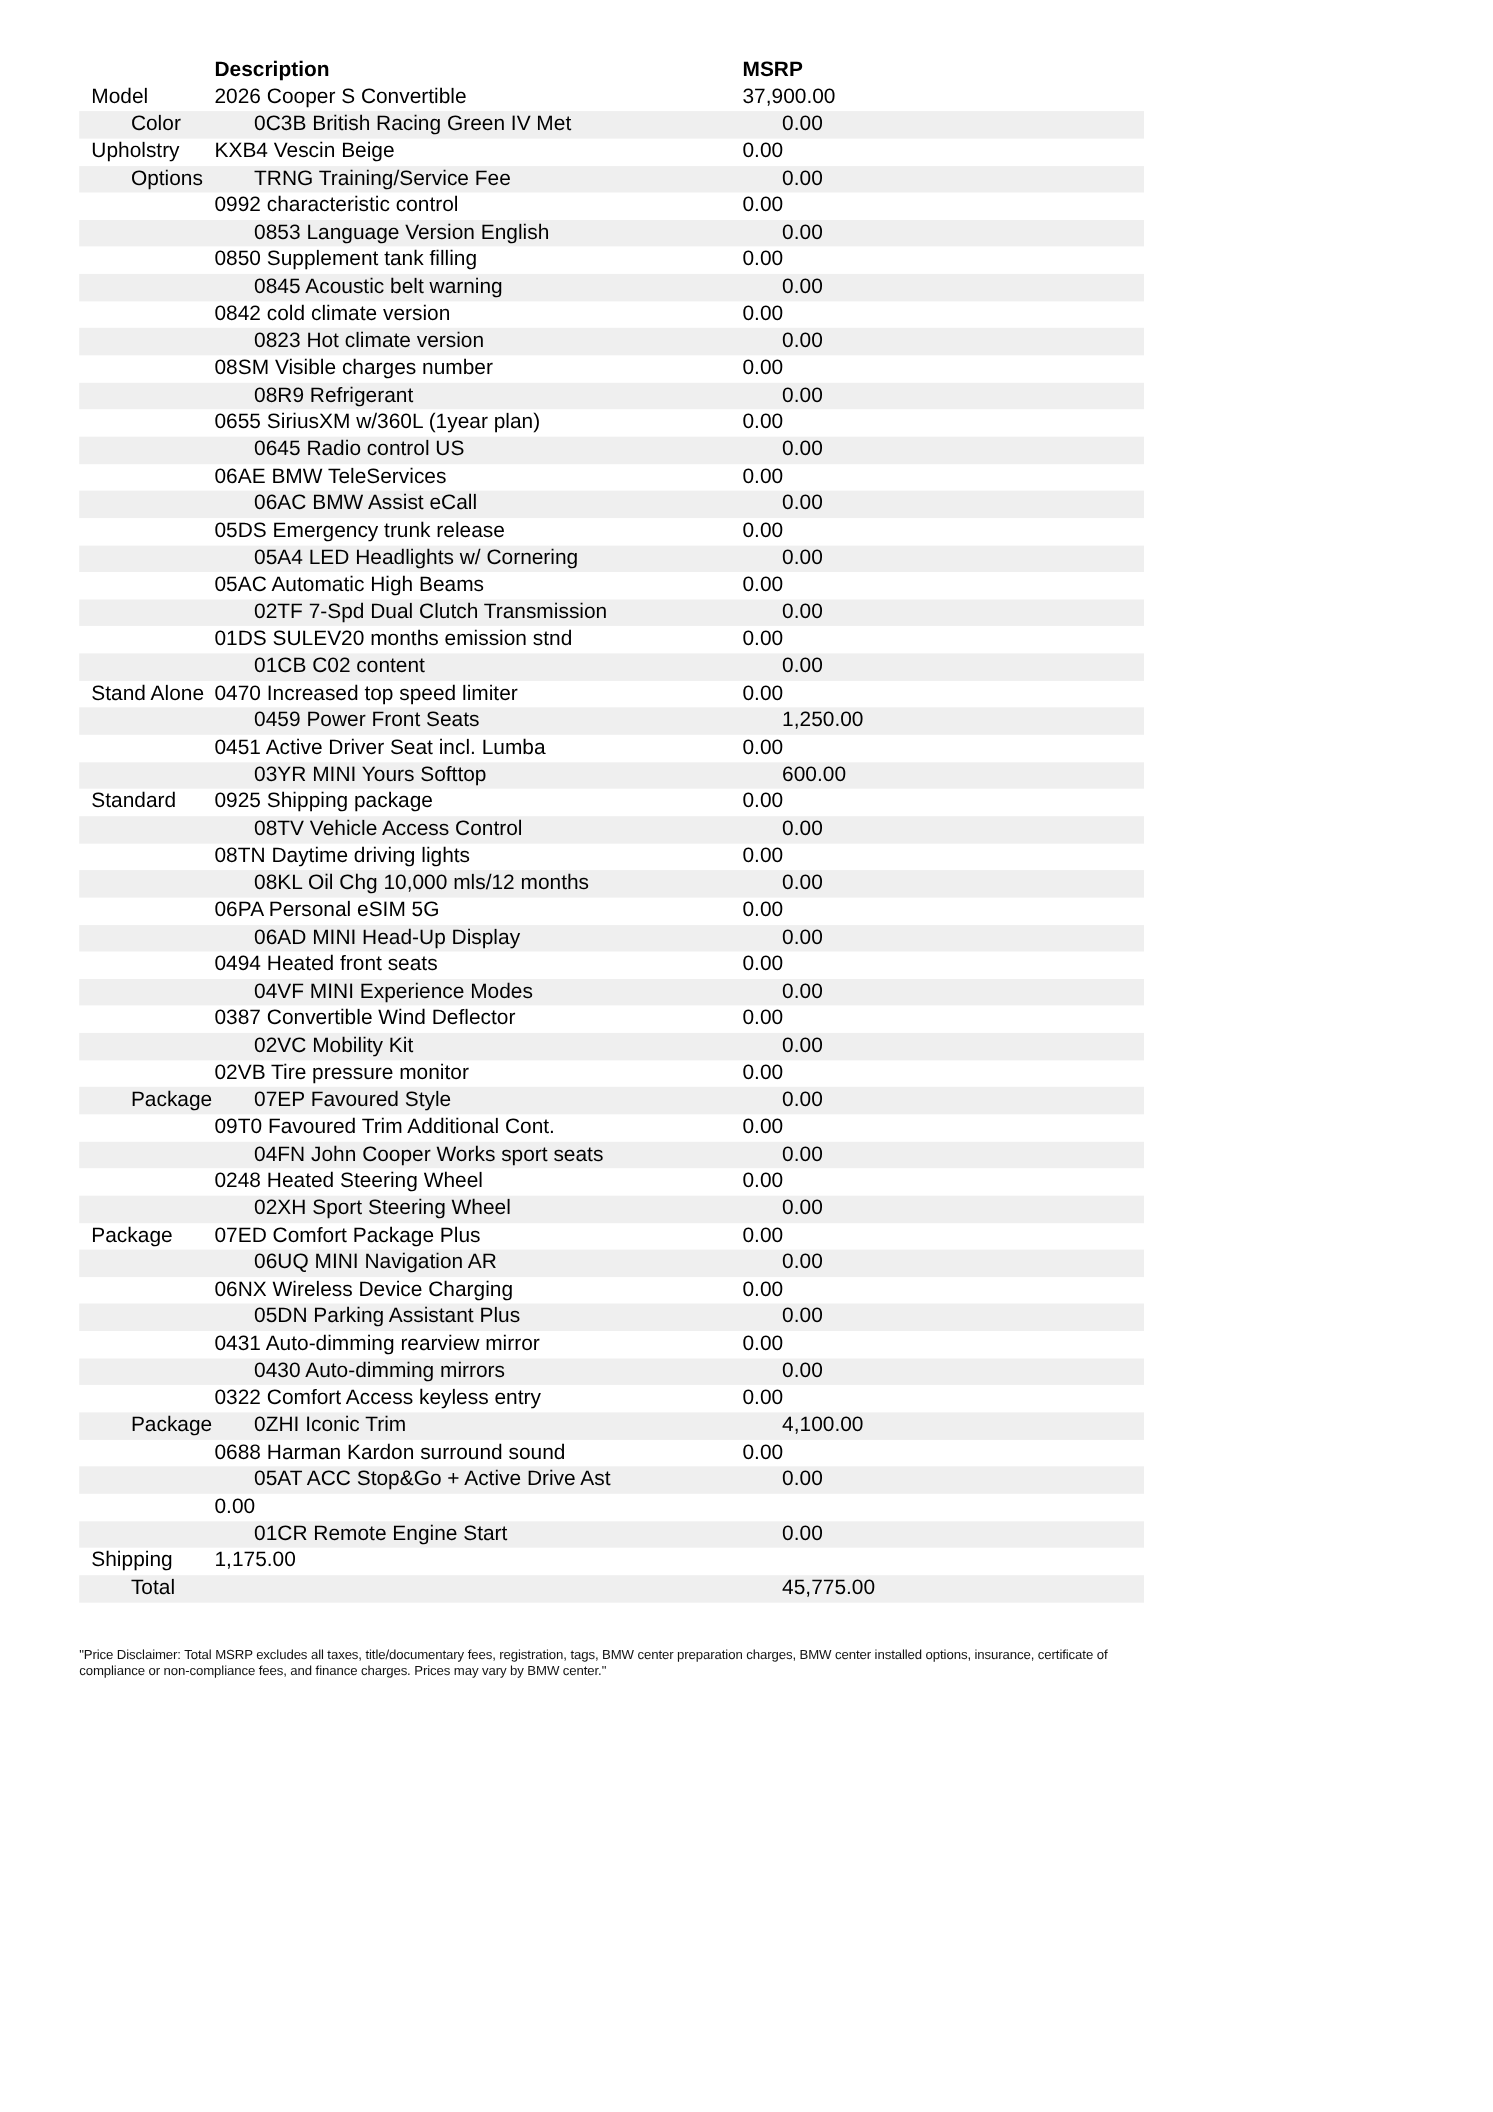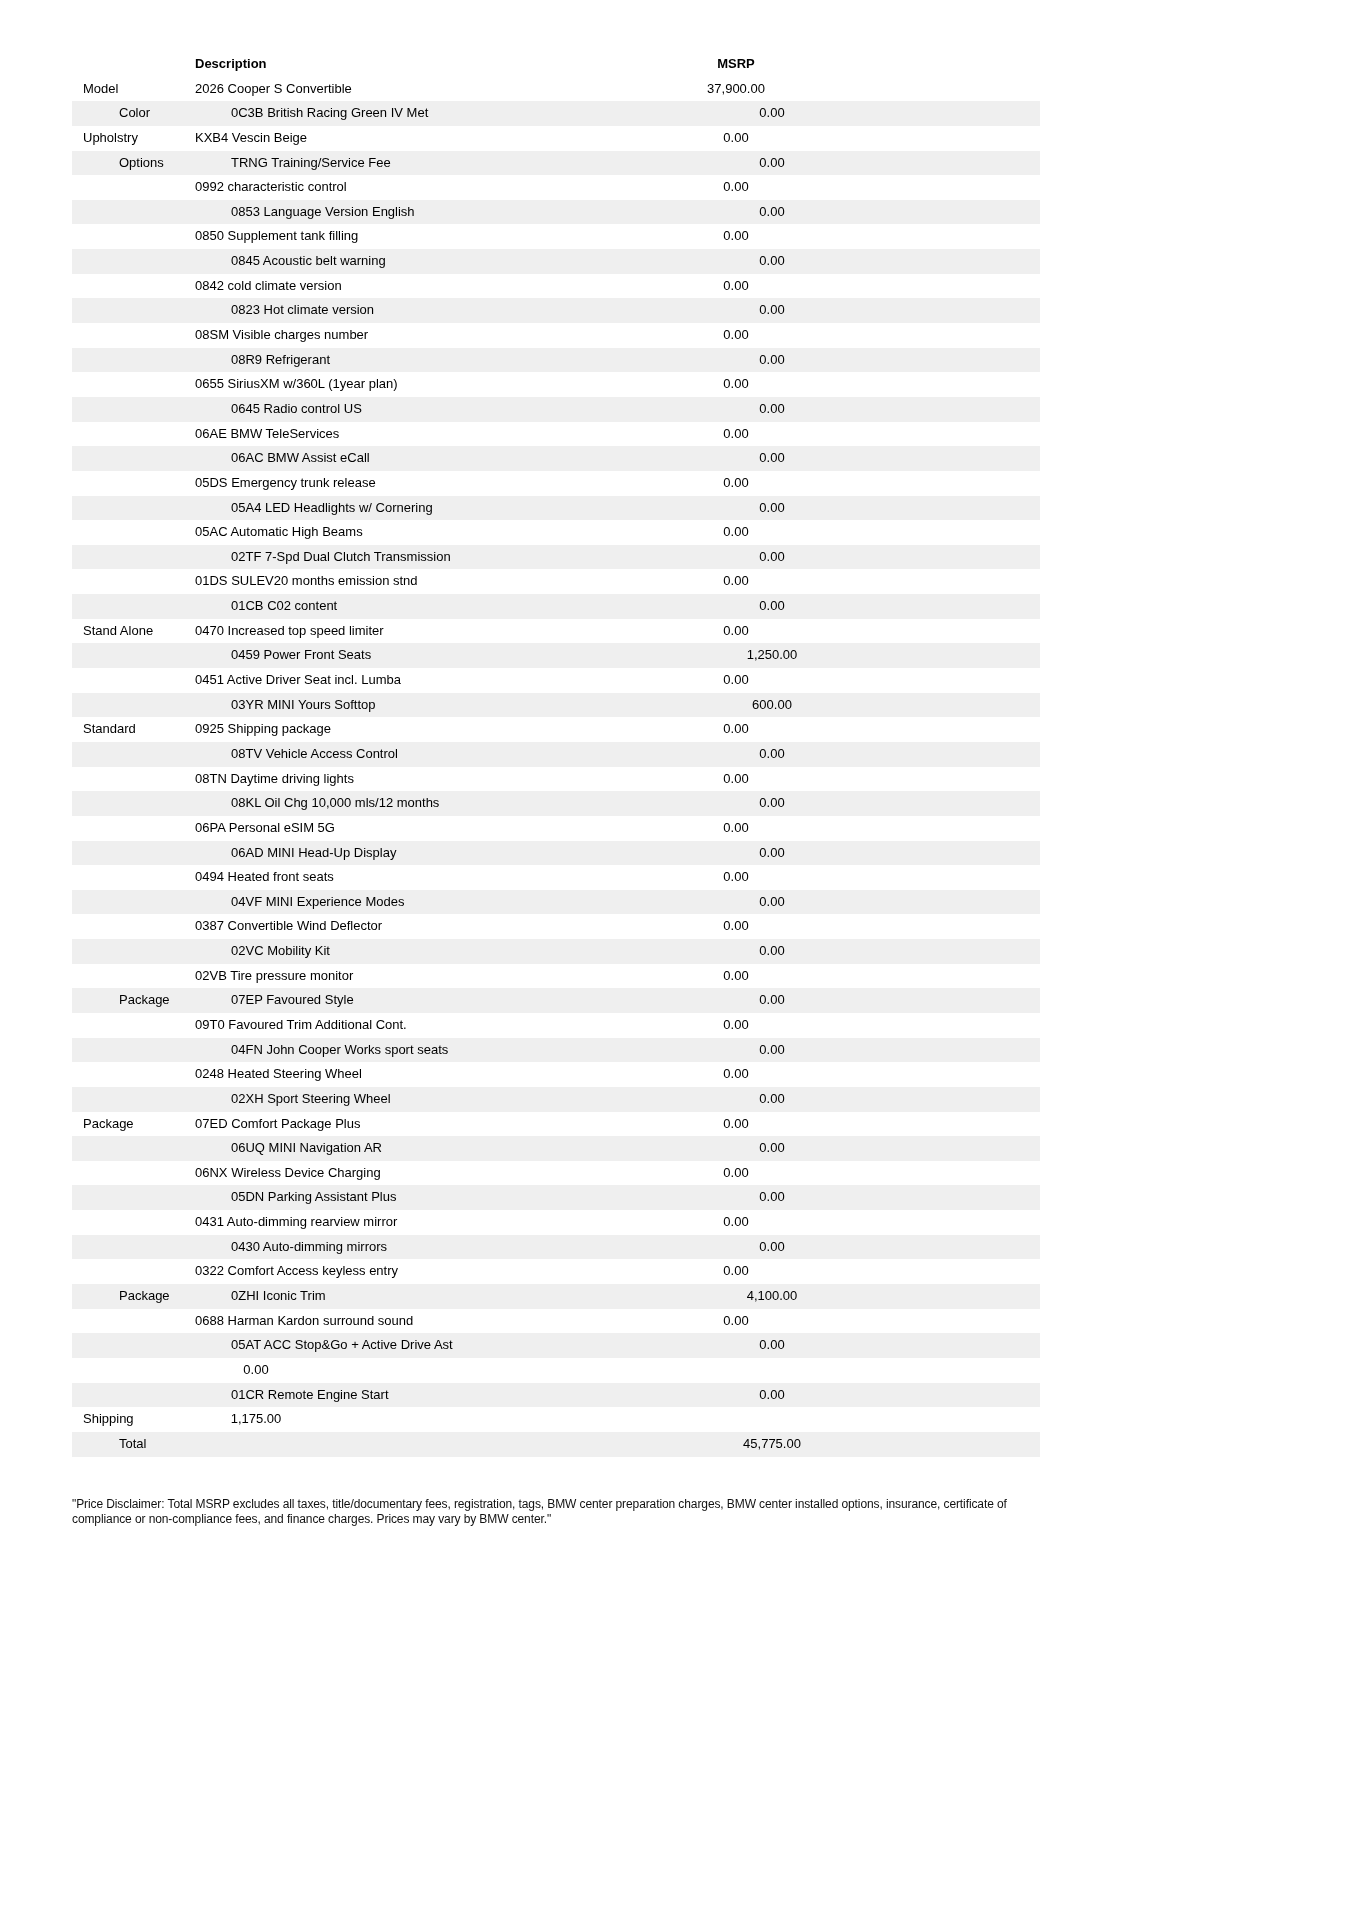--- a/index.html
+++ b/index.html
@@ -15,29 +15,29 @@
   .sheet {
     position: absolute;
     top: 52px;
     left: 72px;
     width: 968px;
   }
   .row {
     display: flex;
     height: 24.65px;
     line-height: 24.65px;
-    font-size: 13px;
+    font-size: 19px;
     white-space: nowrap;
   }
   .row.shaded { background: var(--row-alt, #efefef); padding-left: 36px; }
   .header-row { font-weight: bold; }
   .cell { overflow: hidden; }
   .cell.cat  { width: 123px; padding-left: 11px; flex: 0 0 auto; }
   .cell.desc { width: 480px; flex: 0 0 auto; }
-  .cell.msrp { width: 122px; text-align: center; flex: 0 0 auto; }
+  .cell.msrp { width: 122px; text-align: left; flex: 0 0 auto; }
   .cell.fill { flex: 1 1 auto; }
   .disclaimer {
     margin-top: 40px;
     width: 950px;
     font-size: 12px;
     line-height: 15px;
     letter-spacing: -0.1px;
     color: #111111;
     white-space: normal;
   }

